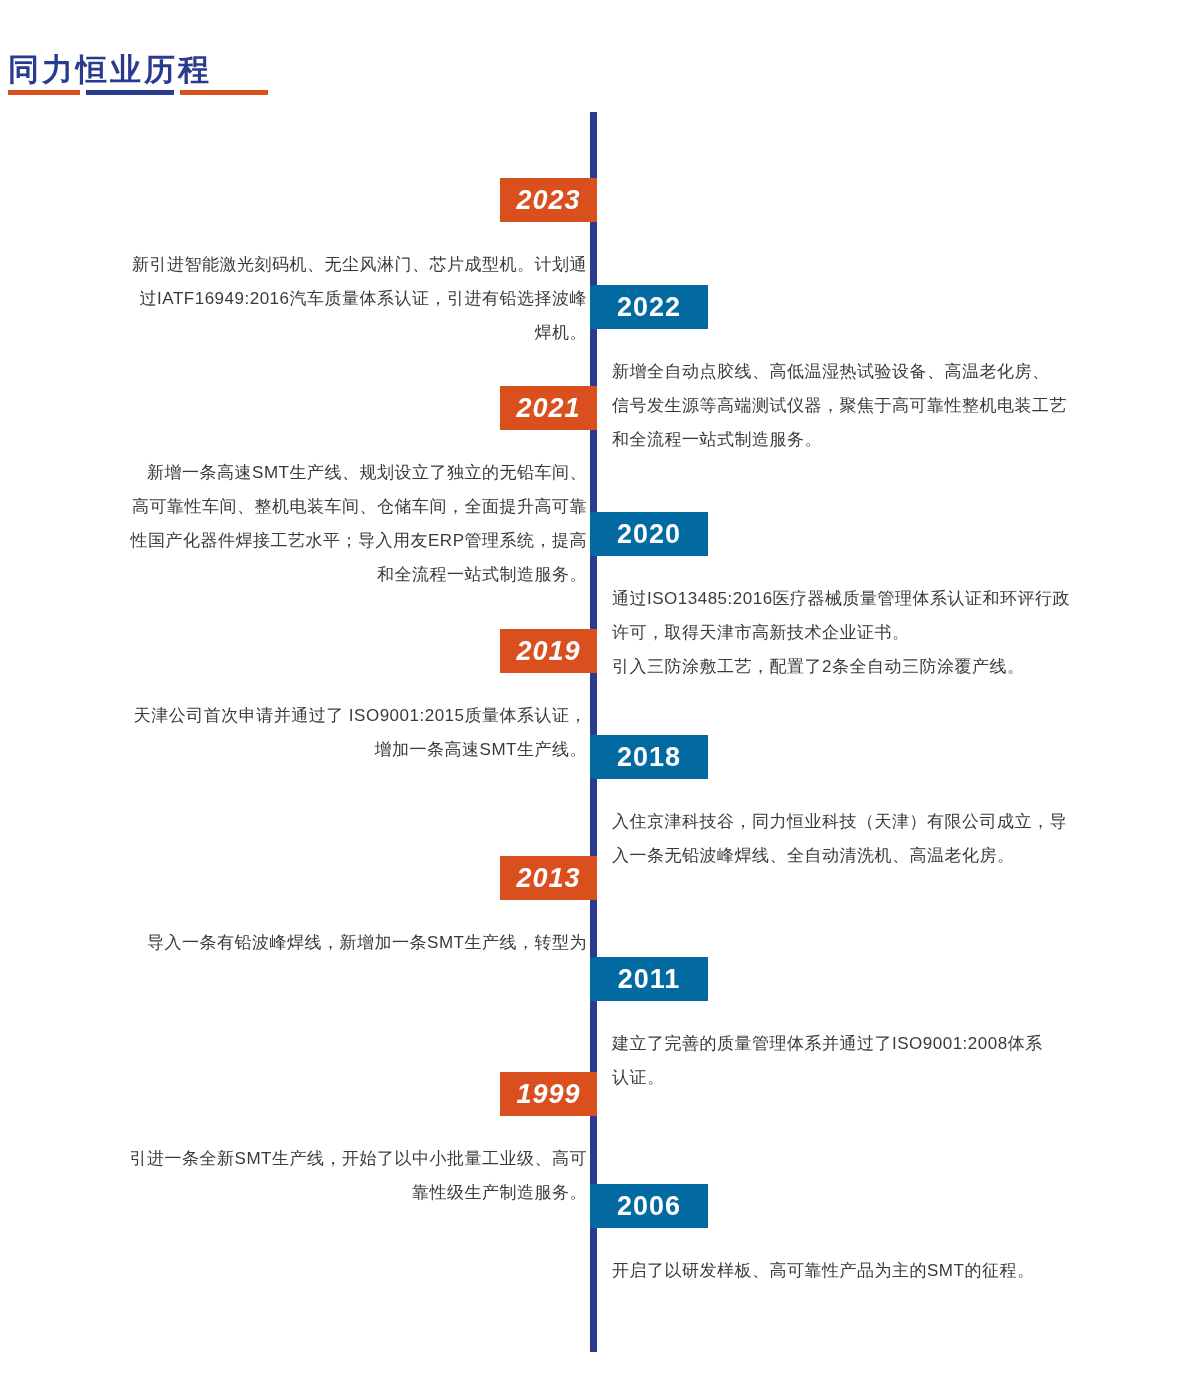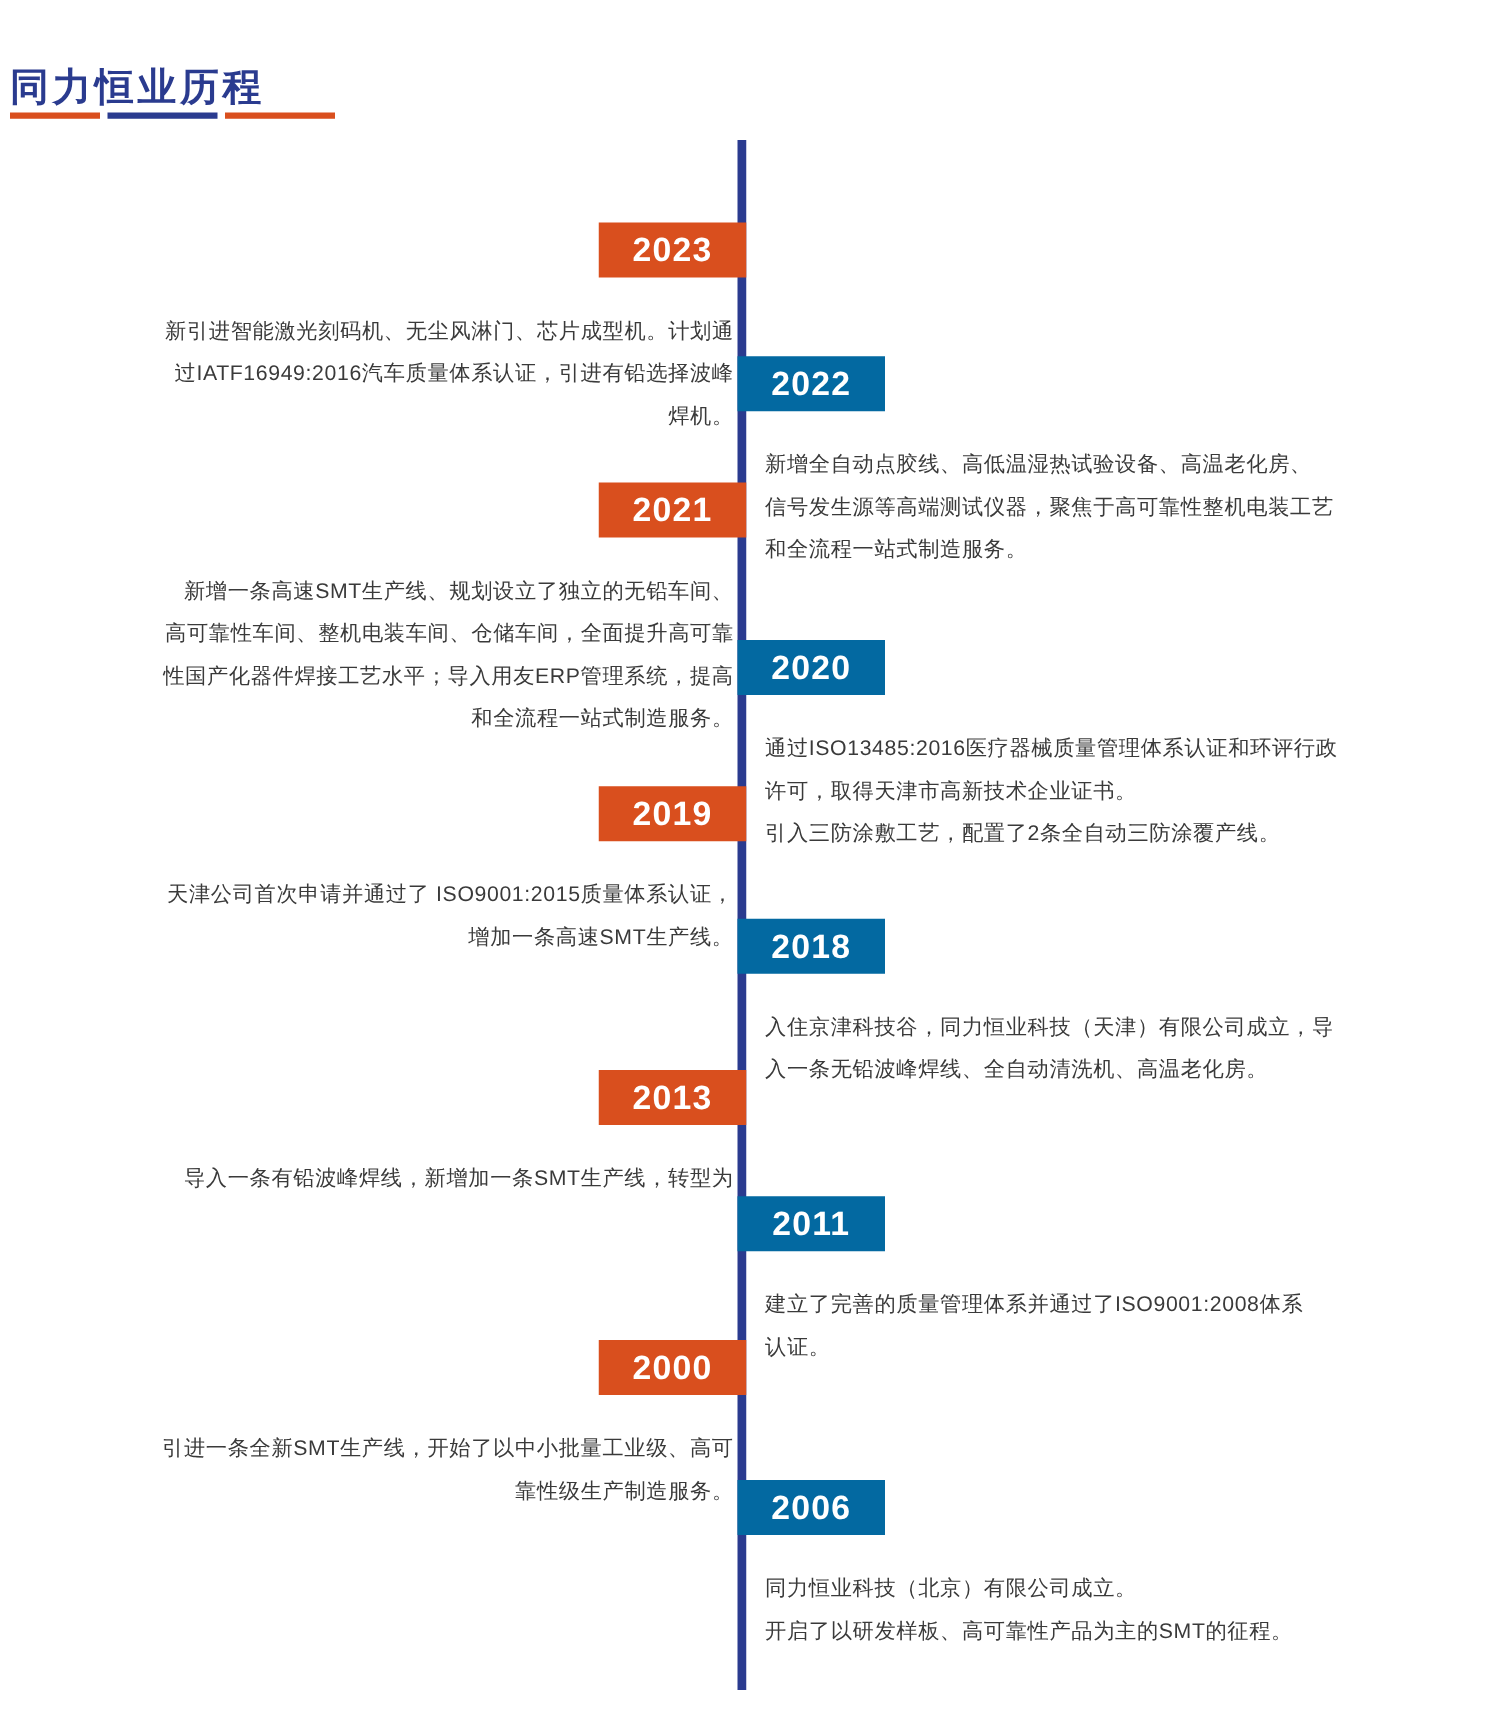--- a/index.html
+++ b/index.html
@@ -64,24 +64,25 @@
     height: 44px;
     line-height: 44px;
     font-size: 27px;
     font-weight: bold;
     color: #ffffff;
     letter-spacing: 1px;
   }
   
   .entry.left .year-tag {
     right: 0;
-    width: 118px;
+    width: 97px;
     text-align: center;
     padding-right: 0;
     background: #d94f1e;
+    font-style: italic;
   }
   
   .entry.right .year-tag {
     left: 0;
     width: 118px;
     text-align: center;
     background: #0369a1;
   }
 
   .desc {
@@ -169,26 +170,25 @@
       </div>
     </div>
     <div class="entry right" style="top: 957px; left: 590px; width: 610px;">
       <div class="year-tag">2011</div>
       <div class="desc" style="top: 70px;">
         <p>建立了完善的质量管理体系并通过了ISO9001:2008体系</p>
         <p>认证。</p>
       </div>
     </div>
     <div class="entry left" style="top: 1072px; left: 0px; width: 597px;">
-      <div class="year-tag">2000</div>
+      <div class="year-tag">1999</div>
       <div class="desc" style="top: 70px;">
         <p>引进一条全新SMT生产线，开始了以中小批量工业级、高可</p>
         <p>靠性级生产制造服务。</p>
       </div>
     </div>
     <div class="entry right" style="top: 1184px; left: 590px; width: 610px;">
       <div class="year-tag">2006</div>
       <div class="desc" style="top: 70px;">
-        <p>同力恒业科技（北京）有限公司成立。</p>
         <p>开启了以研发样板、高可靠性产品为主的SMT的征程。</p>
       </div>
     </div>
   </div>
 
 </body></html>

